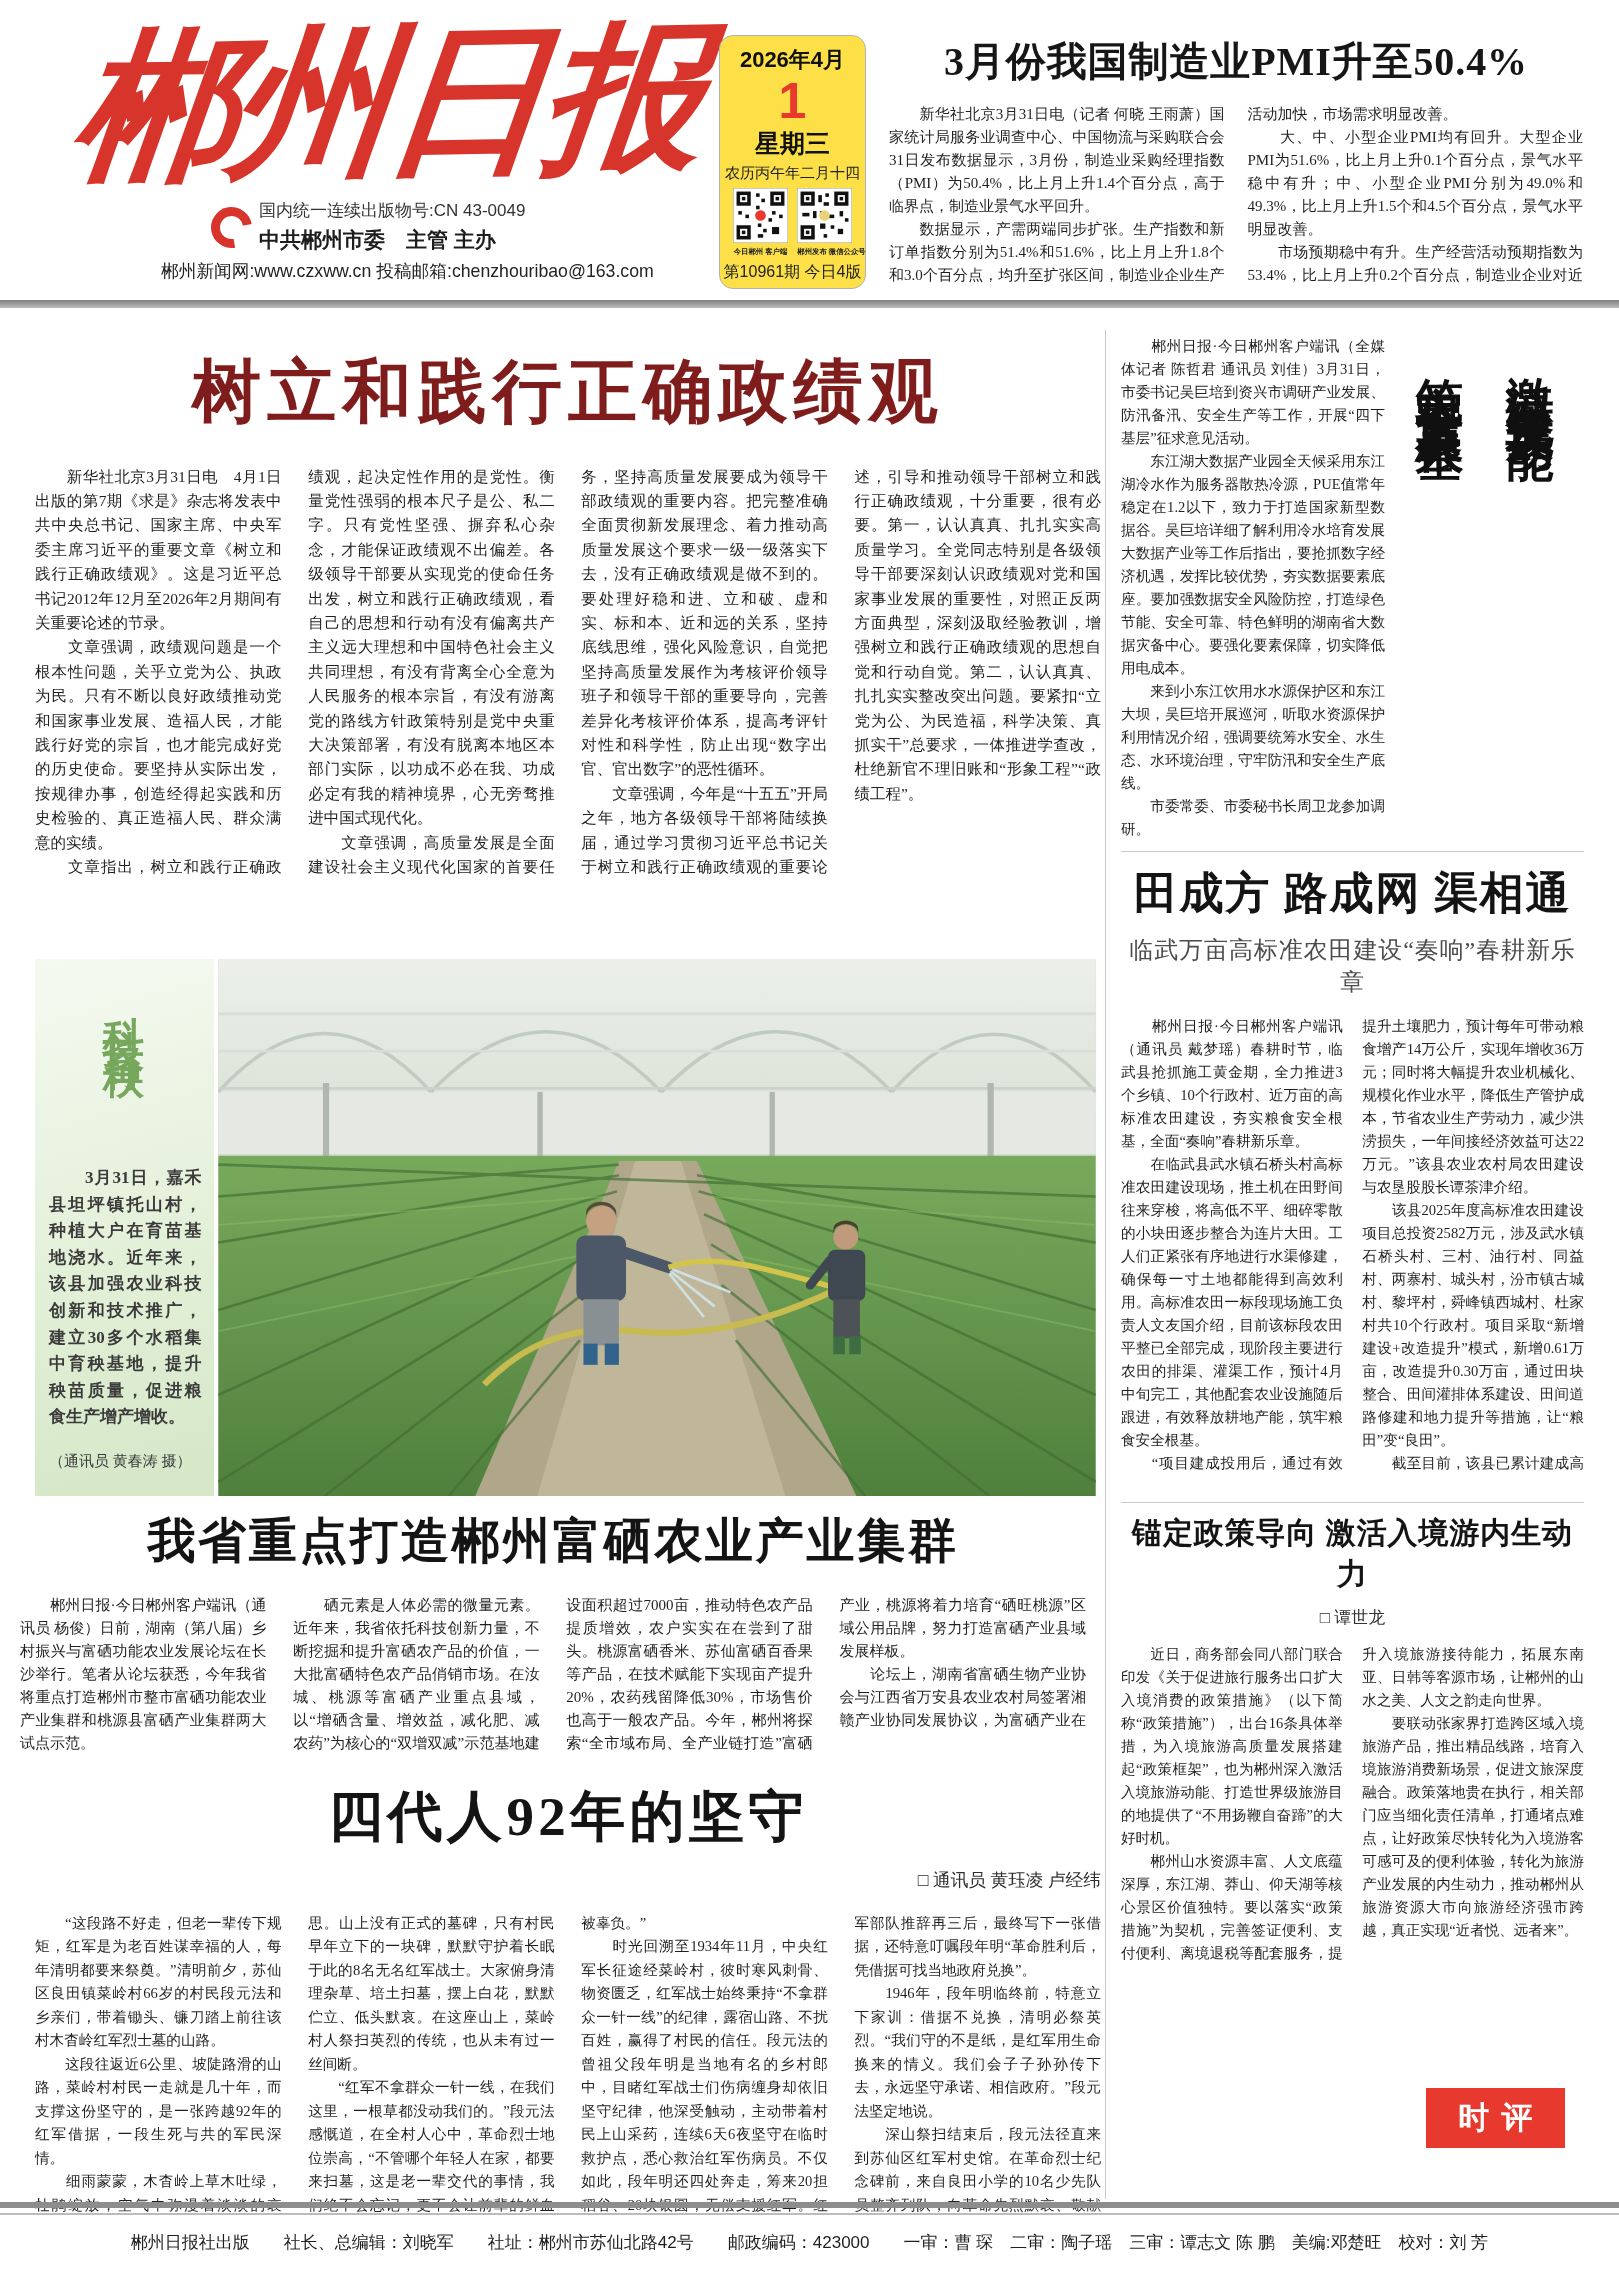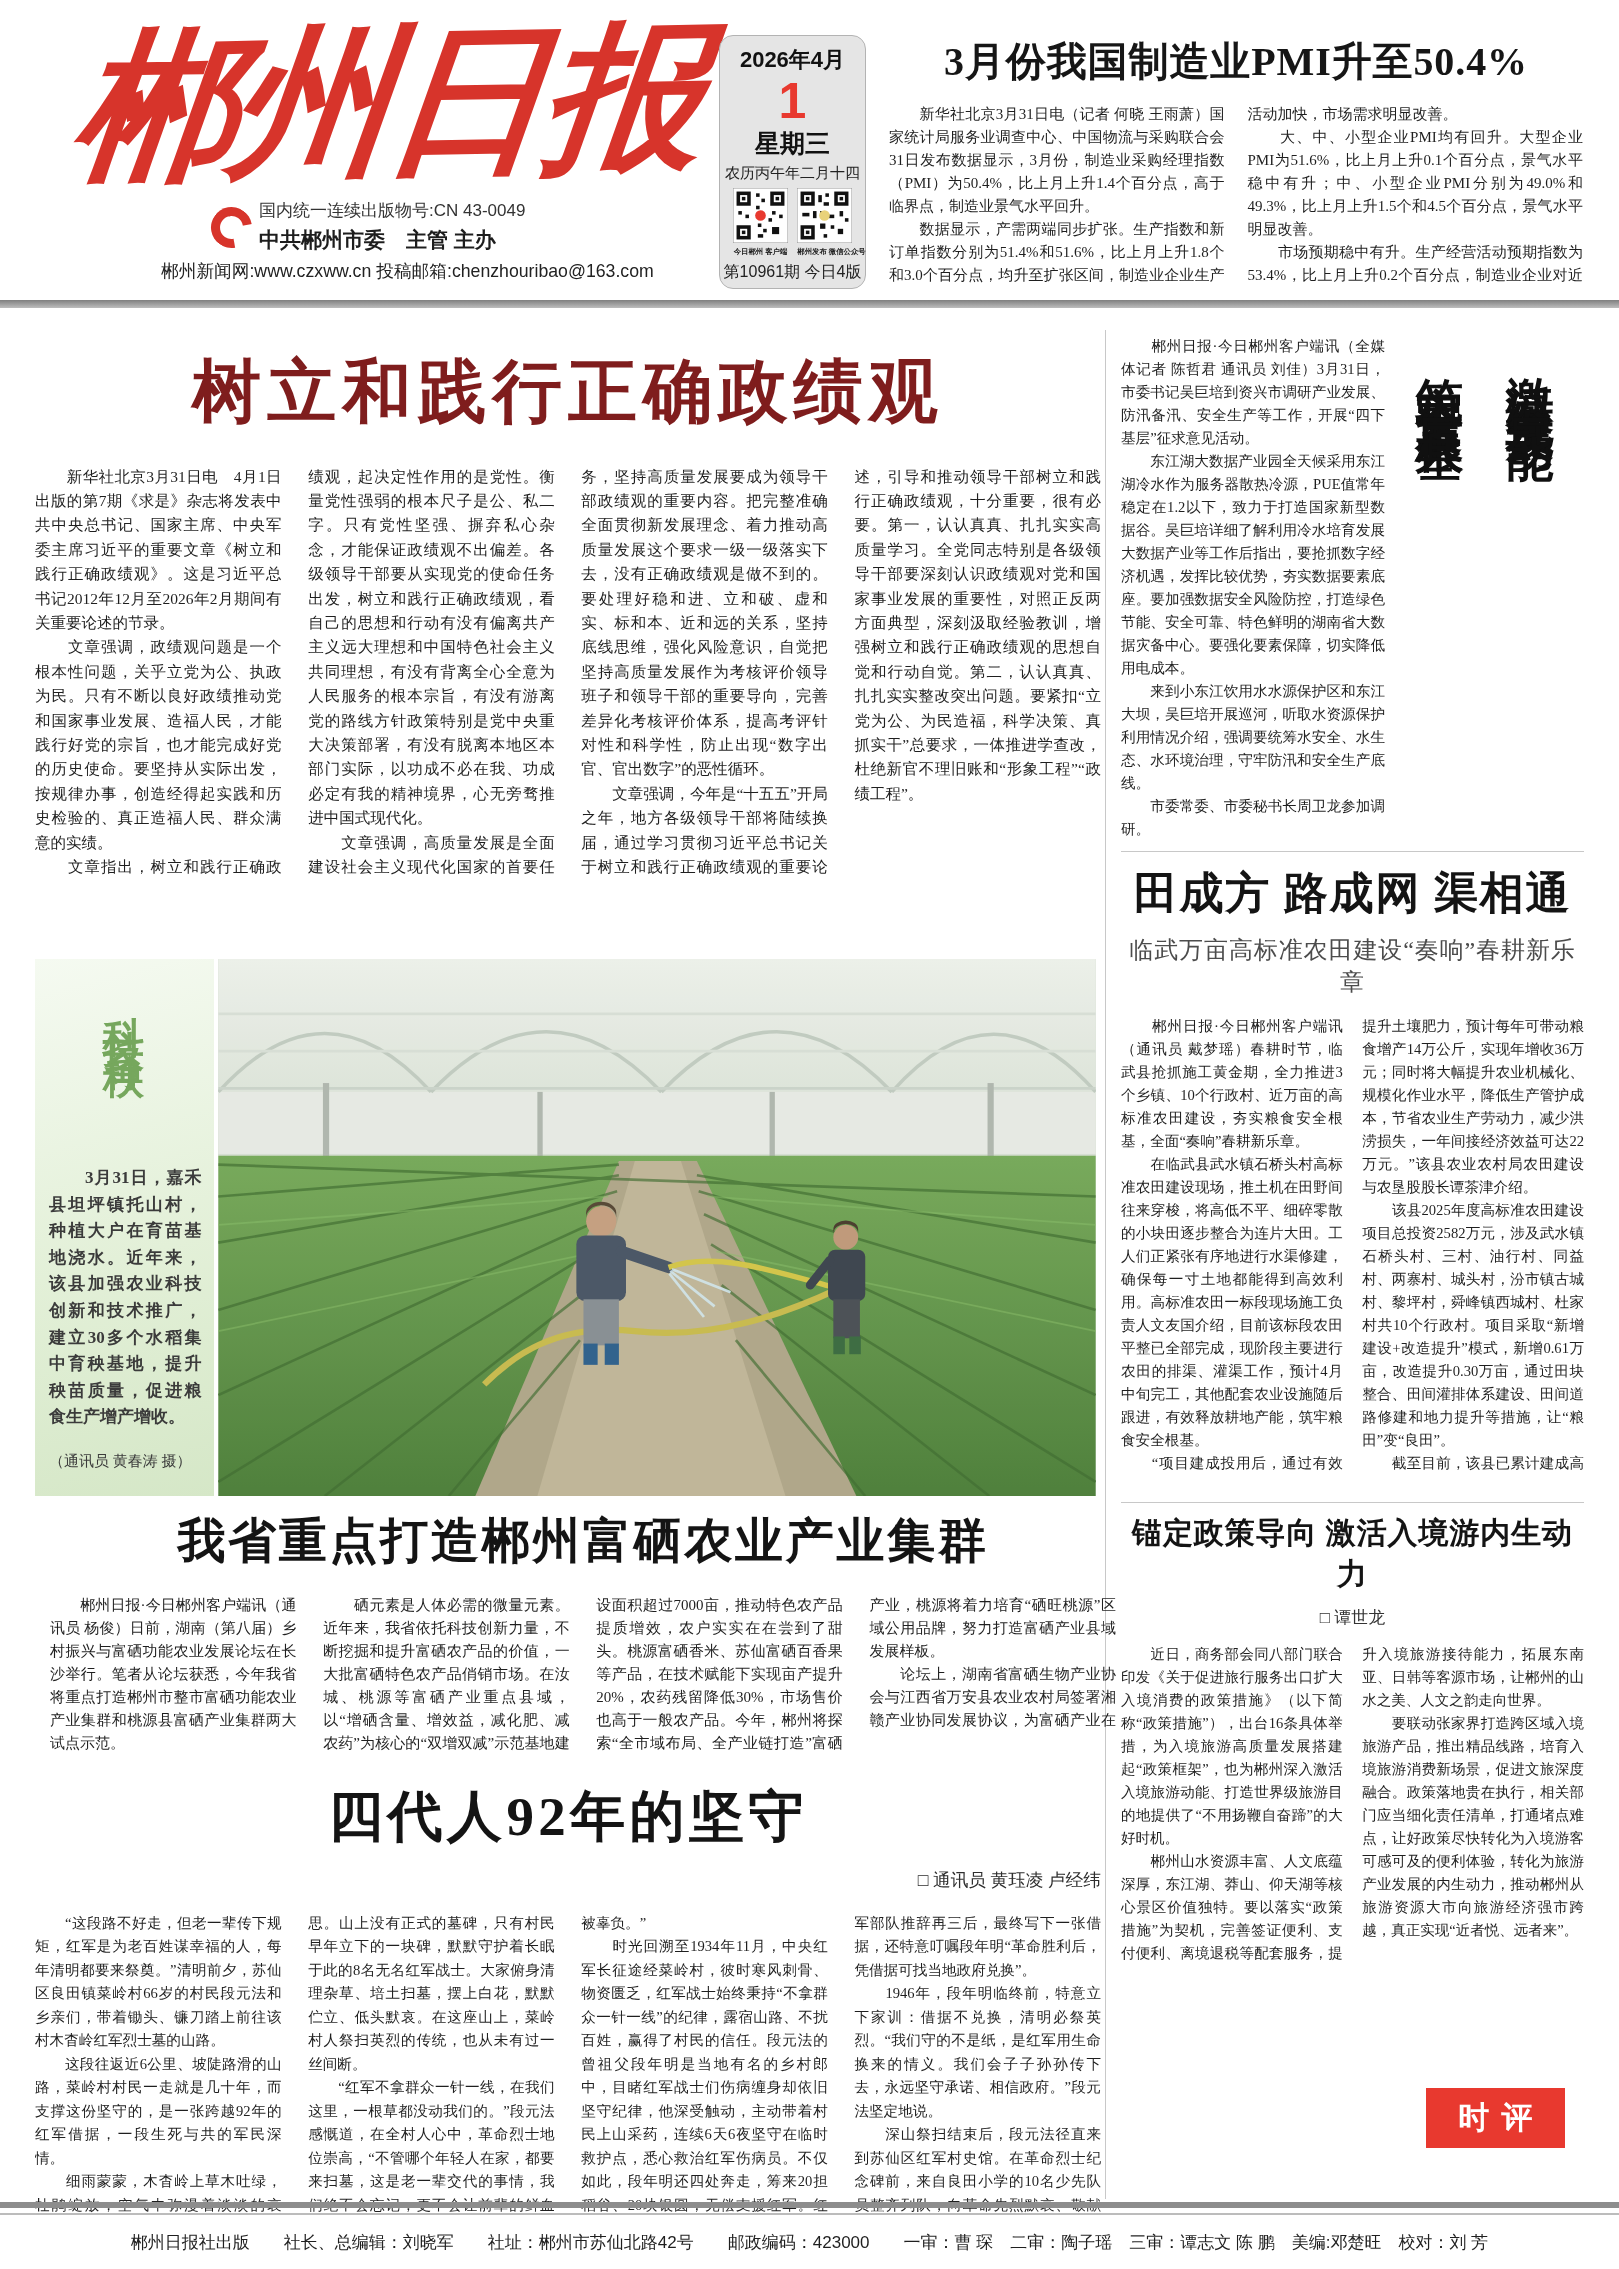--- a/index.html
+++ b/index.html
@@ -17,21 +17,21 @@
   .mh-info{left:259px;top:200px;width:417px;line-height:1.35;z-index:3;font-family:"Liberation Sans",sans-serif;}
   .mh-issn{font-size:17px;color:#333;}
   .mh-sponsor{font-size:21px;font-weight:700;color:#1d1d1d;margin-top:3.5px;}
   .mh-web{left:161px;top:259px;font-size:17.7px;color:#222;z-index:3;font-family:"Liberation Sans",sans-serif;}
   .mh-logo{left:211px;top:207px;width:41px;height:41px;z-index:2;}
   .mh-logo div{width:41px;height:41px;border:9.8px solid #d7342b;border-right-color:transparent;
                border-radius:50%;transform:rotate(35deg);box-sizing:border-box;}
 
   
   .datebox{left:719px;top:35px;width:145px;height:252px;border:1.8px solid #b3b3b3;border-radius:14px;
-           text-align:center;background:#e5e5e5;z-index:4;font-family:"Liberation Sans",sans-serif;}
+           text-align:center;background:#fde047;z-index:4;font-family:"Liberation Sans",sans-serif;}
   .db-ym{font-size:22px;font-weight:700;margin-top:8.9px;color:#111;}
   .db-day{font-size:50px;font-weight:800;color:#e8392f;line-height:1.05;}
   .db-week{font-size:25px;font-weight:700;color:#111;}
   .db-lunar{font-size:15px;margin-top:3.5px;color:#222;}
   .qr-row{display:flex;justify-content:center;gap:5.3px;margin-top:5.3px;}
   .qr-cell{width:59px;}
   .qr-label{font-size:8px;font-weight:700;color:#222;white-space:nowrap;transform:scale(.92);}
   .db-issue{font-size:16px;margin-top:4.4px;color:#222;}
 
   
@@ -79,21 +79,21 @@
   
   .capblock{left:35px;top:959px;width:179px;height:537px;background:linear-gradient(165deg,#f5faf1 0%,#e3f0d8 55%,#d5e7c7 100%);}
   .cap-title{position:absolute;top:25px;left:50%;transform:translateX(-50%);writing-mode:vertical-rl;
              font-size:41px;font-weight:700;letter-spacing:14px;color:#76a75d;font-family:"Liberation Serif",serif;}
   .cap-text{position:absolute;bottom:65px;left:14px;right:12.4px;font-size:17px;line-height:26.6px;
             font-weight:600;color:#3b3b3b;}
   .cap-credit{position:absolute;bottom:25px;left:14px;font-size:15px;color:#3b3b3b;}
   .photo{left:218px;top:959px;width:878px;height:537px;background:#dfe4da;}
 
   
-  .sel{left:50px;top:1509px;width:1066px;}
+  .sel{left:20px;top:1509px;width:1066px;}
   .sel-h{text-align:center;font-size:48px;font-weight:900;letter-spacing:2.7px;color:#141414;
          font-family:"Liberation Serif",serif;}
   .sel-b{margin-top:21px;height:176px;column-count:4;column-gap:26.6px;font-size:15px;line-height:23px;color:#1f1f1f;}
 
   
   .guard{left:35px;top:1780px;width:1066px;}
   .guard-h{text-align:center;font-size:55px;font-weight:900;letter-spacing:4.4px;color:#141414;
            font-family:"Liberation Serif",serif;}
   .guard-by{text-align:right;font-size:17.7px;color:#2e2e2e;margin-top:14px;}
   .guard-b{margin-top:19.5px;height:312px;column-count:4;column-gap:26.6px;font-size:14.6px;line-height:23.5px;color:#1f1f1f;}

